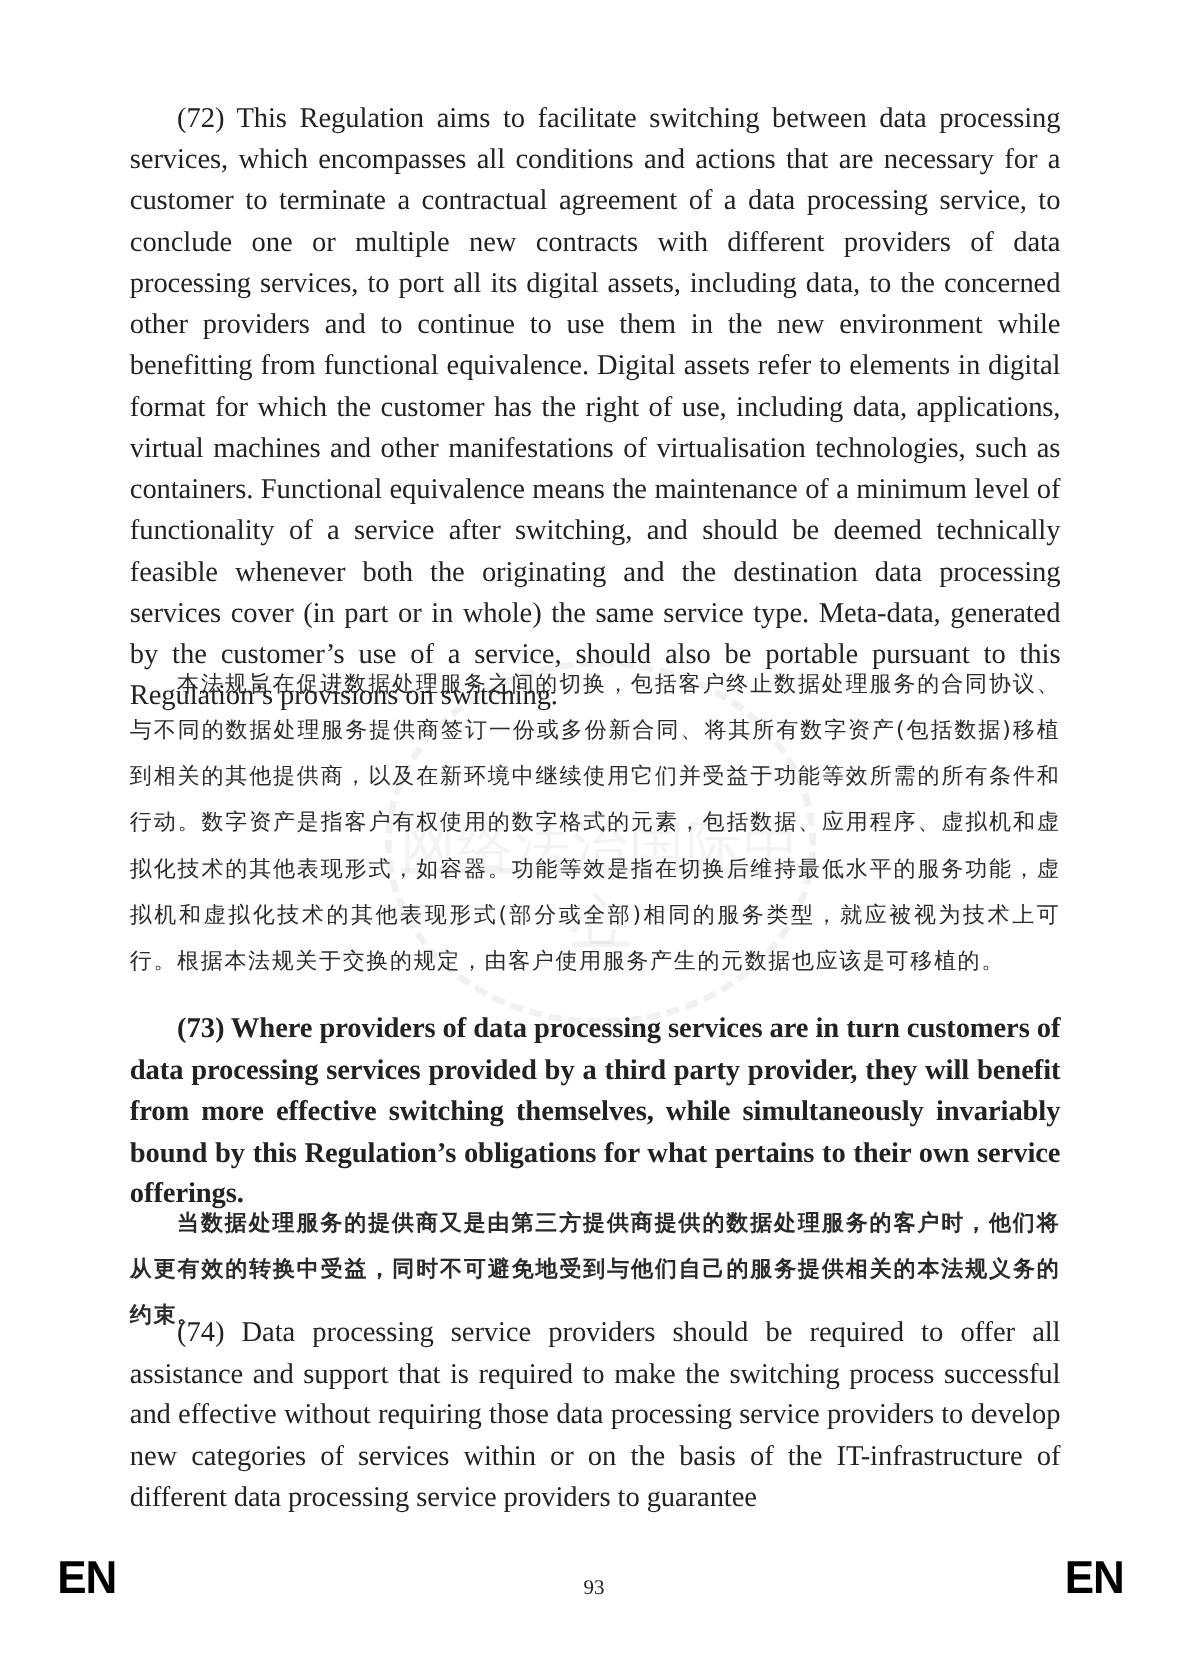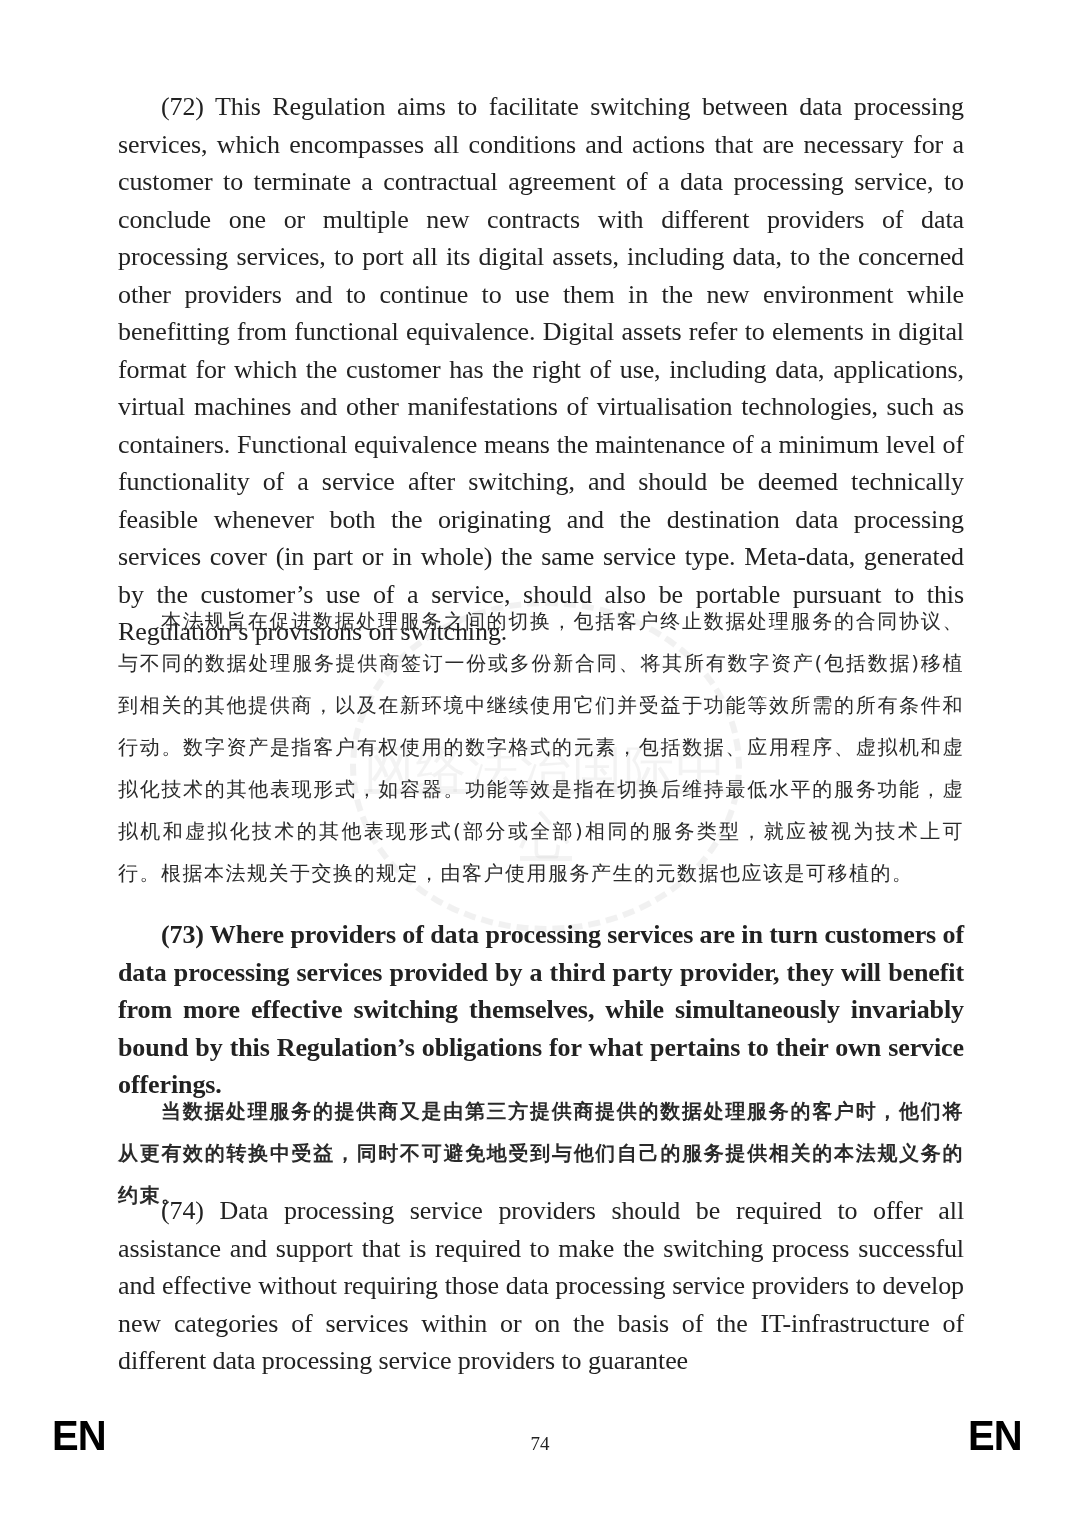--- a/index.html
+++ b/index.html
@@ -107,16 +107,16 @@
 
   <div class="content">
     <p id="p72-en" class="para-en">(72) This Regulation aims to facilitate switching between data processing services, which encompasses all conditions and actions that are necessary for a customer to terminate a contractual agreement of a data processing service, to conclude one or multiple new contracts with different providers of data processing services, to port all its digital assets, including data, to the concerned other providers and to continue to use them in the new environment while benefitting from functional equivalence. Digital assets refer to elements in digital format for which the customer has the right of use, including data, applications, virtual machines and other manifestations of virtualisation technologies, such as containers. Functional equivalence means the maintenance of a minimum level of functionality of a service after switching, and should be deemed technically feasible whenever both the originating and the destination data processing services cover (in part or in whole) the same service type. Meta-data, generated by the customer’s use of a service, should also be portable pursuant to this Regulation’s provisions on switching.</p>
     <p id="p72-zh" class="para-zh">本法规旨在促进数据处理服务之间的切换，包括客户终止数据处理服务的合同协议、与不同的数据处理服务提供商签订一份或多份新合同、将其所有数字资产(包括数据)移植到相关的其他提供商，以及在新环境中继续使用它们并受益于功能等效所需的所有条件和行动。数字资产是指客户有权使用的数字格式的元素，包括数据、应用程序、虚拟机和虚拟化技术的其他表现形式，如容器。功能等效是指在切换后维持最低水平的服务功能，虚拟机和虚拟化技术的其他表现形式(部分或全部)相同的服务类型，就应被视为技术上可行。根据本法规关于交换的规定，由客户使用服务产生的元数据也应该是可移植的。</p>
     <p id="p73-en" class="para-en">(73) Where providers of data processing services are in turn customers of data processing services provided by a third party provider, they will benefit from more effective switching themselves, while simultaneously invariably bound by this Regulation’s obligations for what pertains to their own service offerings.</p>
     <p id="p73-zh" class="para-zh">当数据处理服务的提供商又是由第三方提供商提供的数据处理服务的客户时，他们将从更有效的转换中受益，同时不可避免地受到与他们自己的服务提供相关的本法规义务的约束。</p>
     <p id="p74-en" class="para-en">(74) Data processing service providers should be required to offer all assistance and support that is required to make the switching process successful and effective without requiring those data processing service providers to develop new categories of services within or on the basis of the IT-infrastructure of different data processing service providers to guarantee</p>
   </div>
 
   <div id="en-left" class="footer-mark">EN</div>
-  <div class="page-number">74</div>
+  <div class="page-number">93</div>
   <div id="en-right" class="footer-mark">EN</div>
 
 </div>
 
 </body></html>

